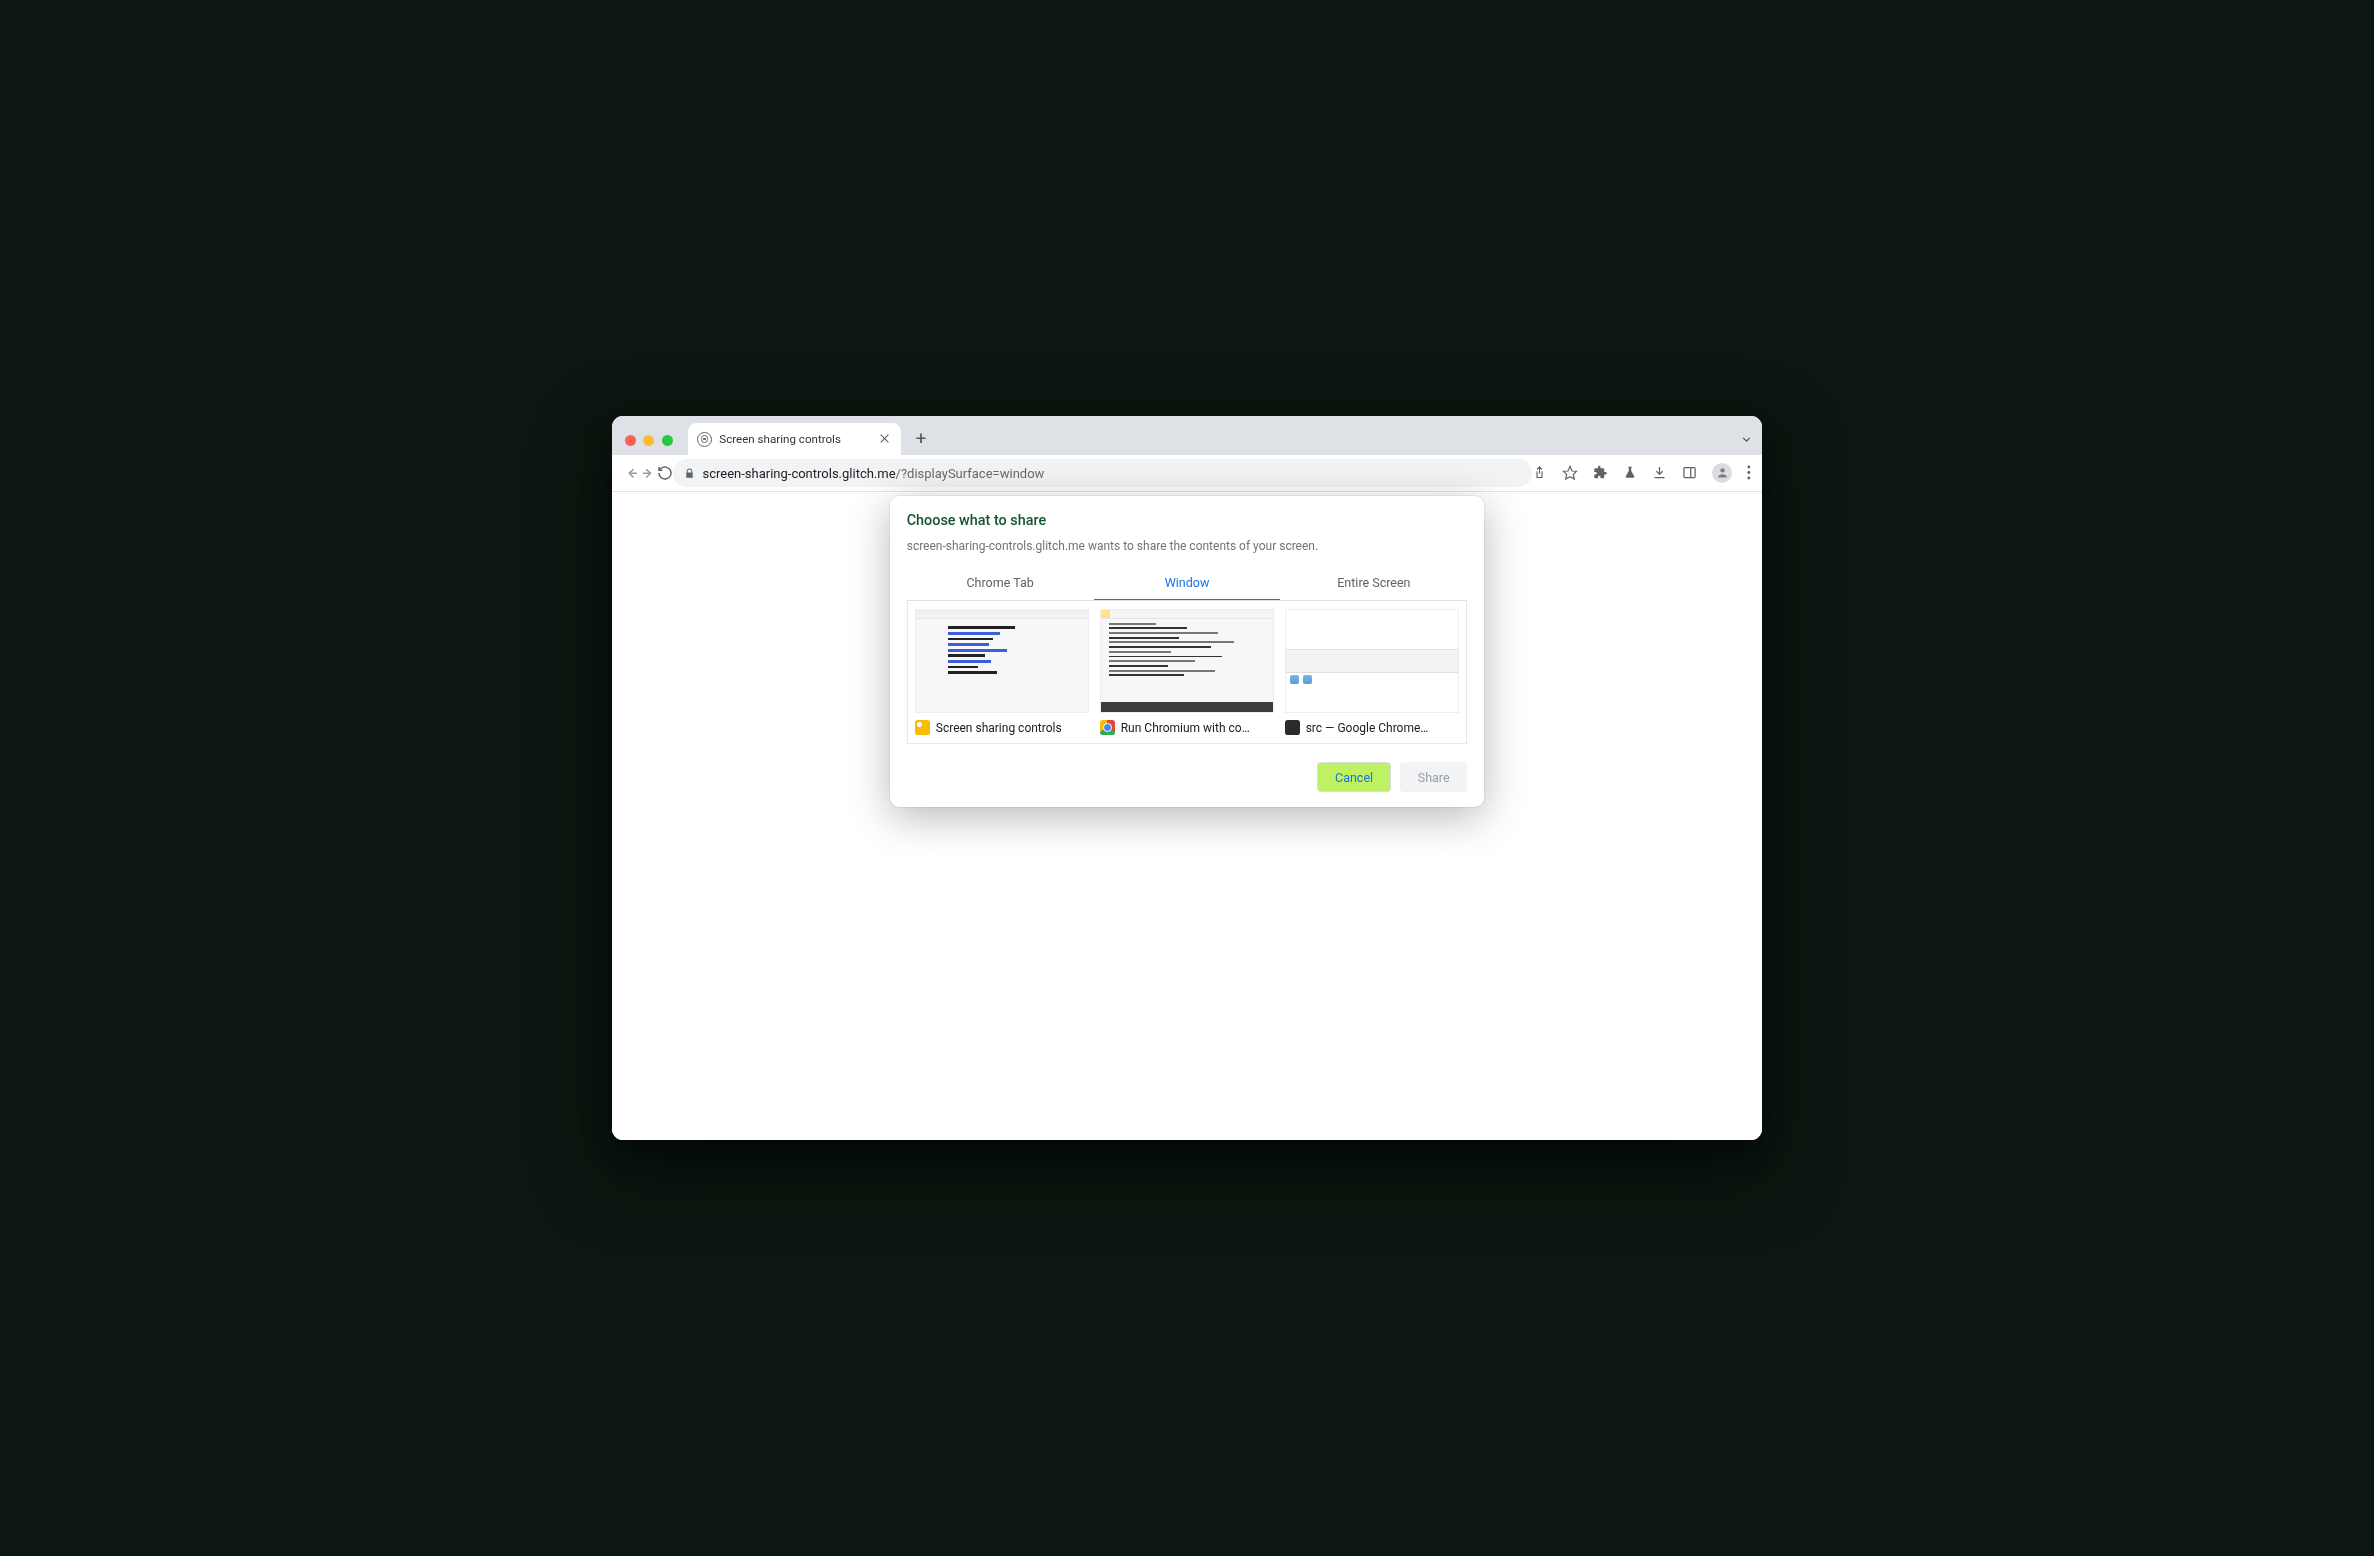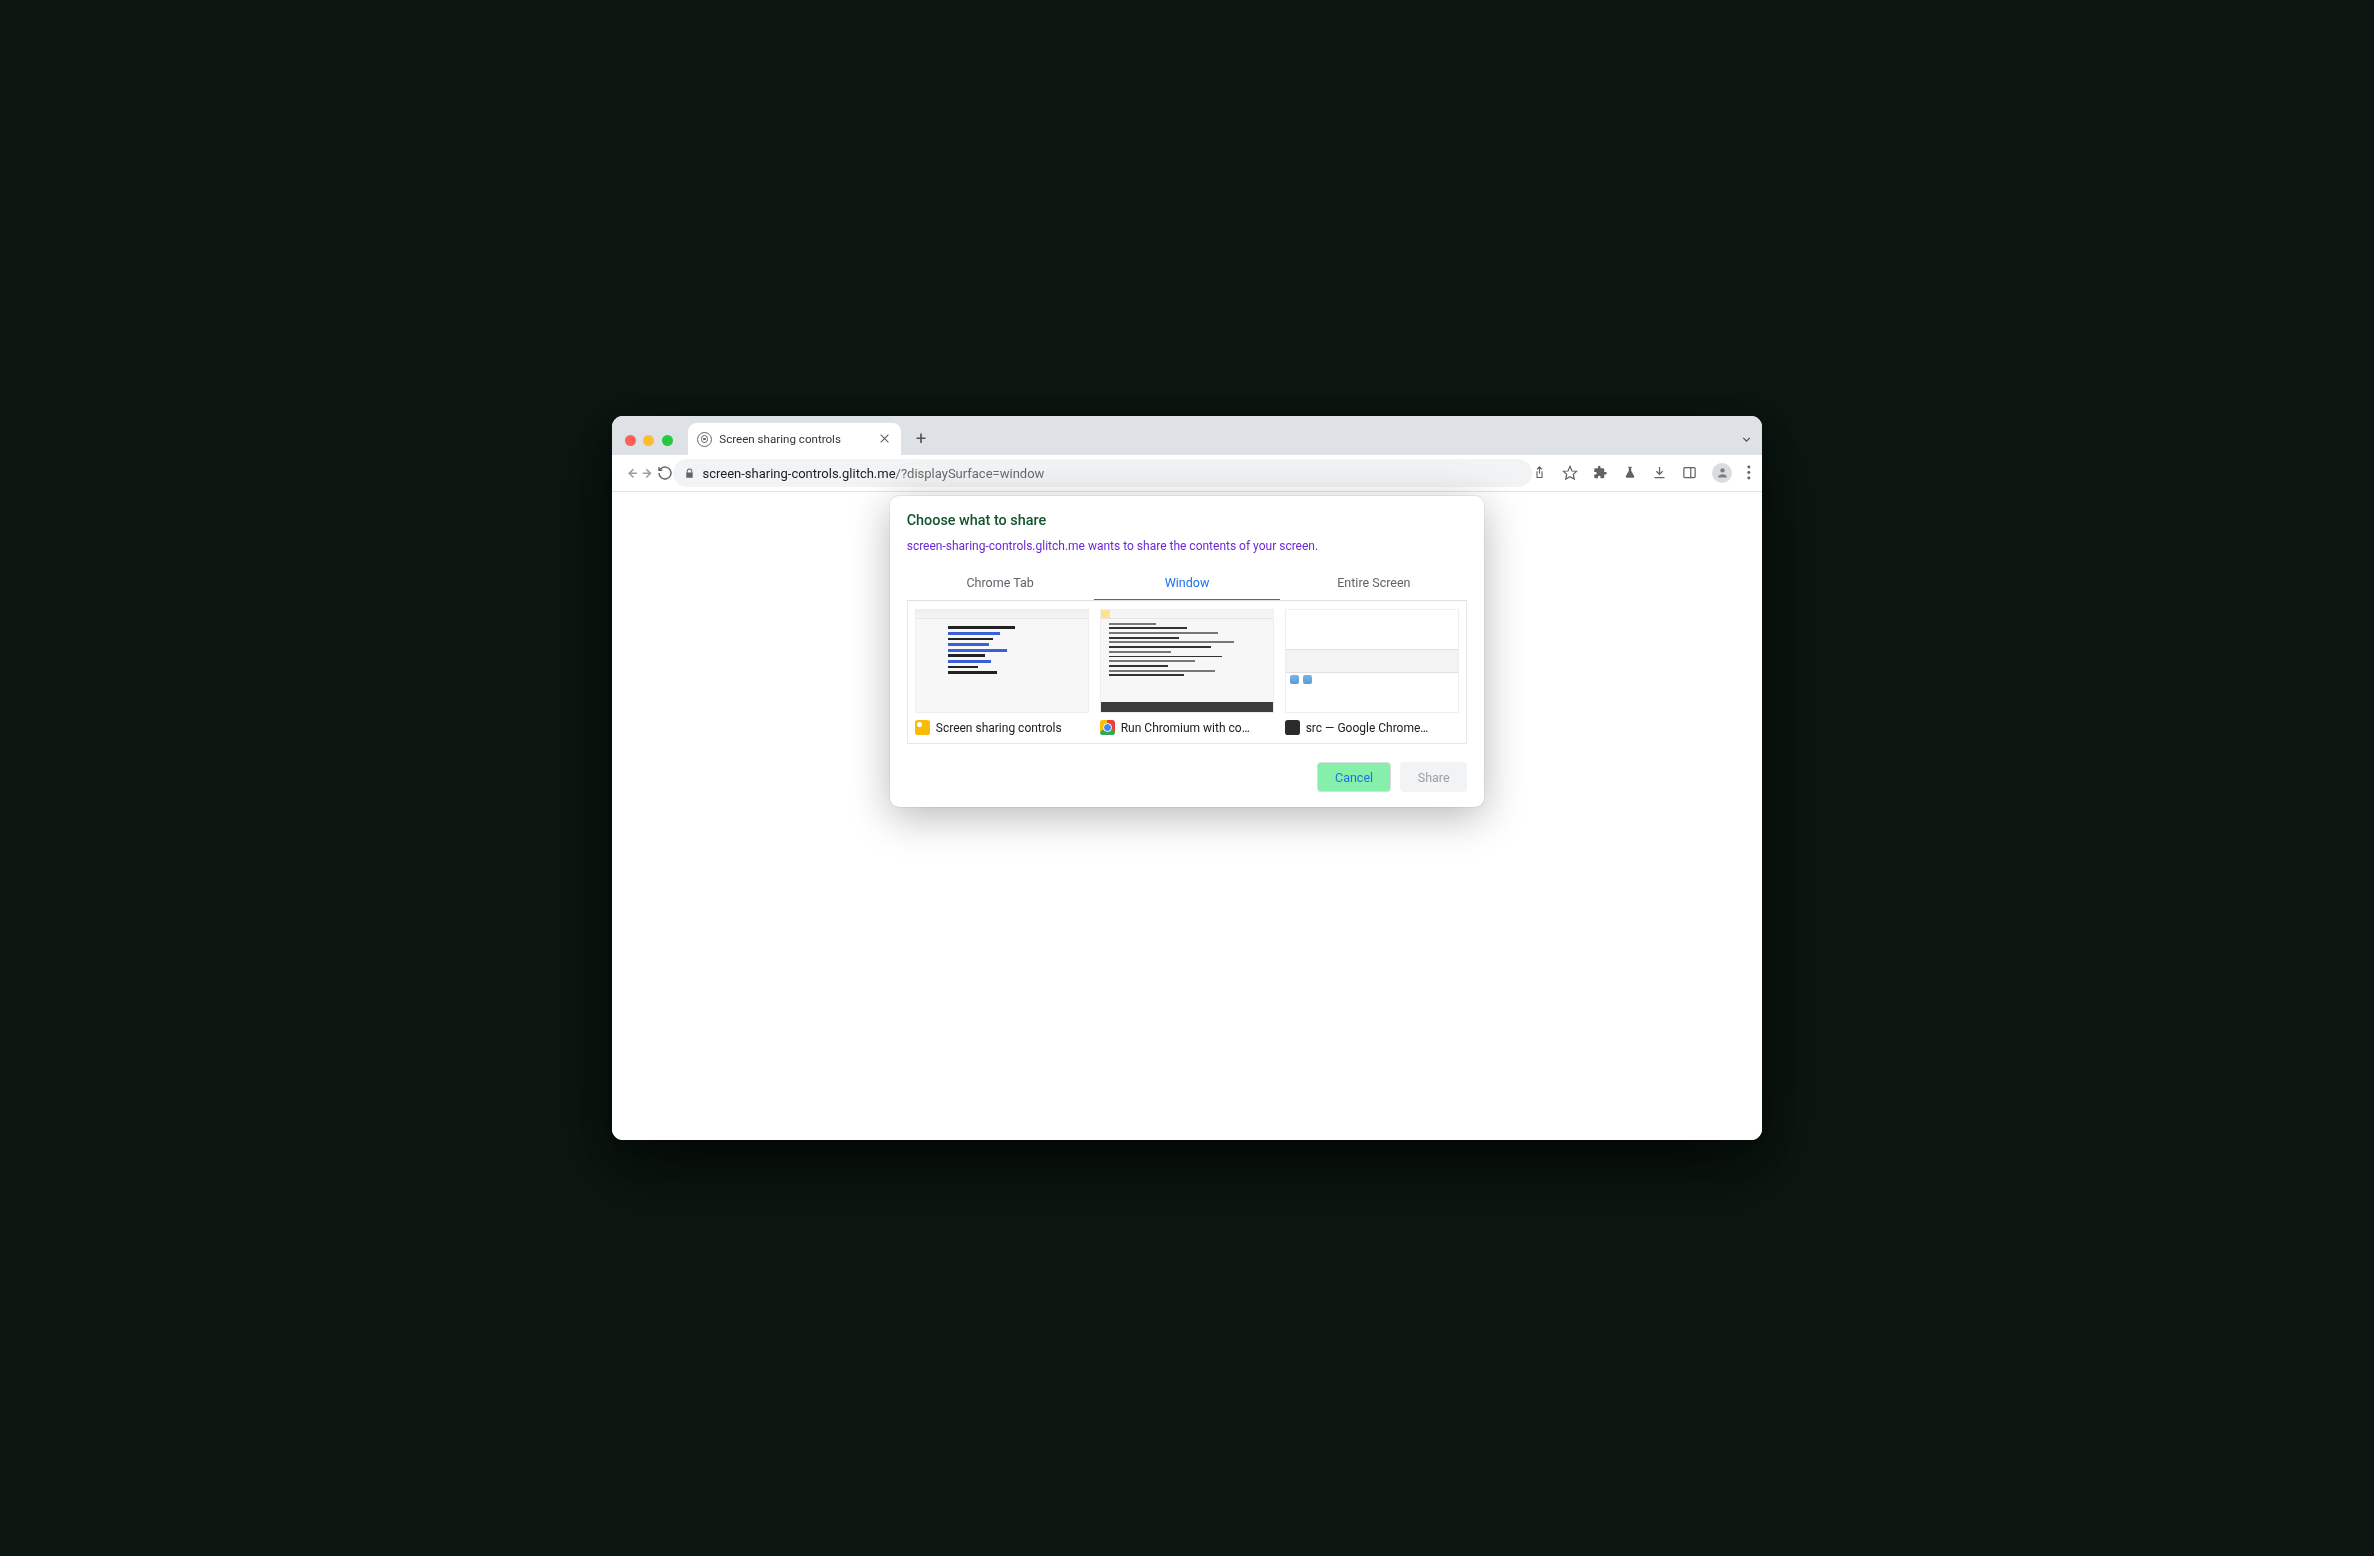--- a/index.html
+++ b/index.html
@@ -92,21 +92,21 @@
   left: 50%;
   transform: translateX(-50%);
   top: 3.7px;
   width: 594px;
   background: #fff;
   border-radius: 9.3px;
   box-shadow: 0 9.3px 42px rgba(0,0,0,0.28), 0 0 0 0.9px rgba(0,0,0,0.05);
   padding: 16.7px 16.7px 15px 16.7px;
 }
 .modal h1 { font-size: 14.4px; font-weight: 500; color: #14532d; margin-bottom: 9.3px; }
-.modal .subtitle { font-size: 12px; color: #6d28d9; margin-bottom: 13px; }
+.modal .subtitle { font-size: 12px; color: #737373; margin-bottom: 13px; }
 
 .share-tabs { display: flex; border-bottom: 0.9px solid #e0e0e0; margin-bottom: 0; }
 .share-tab { flex: 1; text-align: center; padding: 9.3px 0; font-size: 12.5px; color: #5f6368; cursor: pointer; border-bottom: 1.9px solid transparent; }
 .share-tab.active { color: #1a73e8; border-bottom: 1.9px solid #1a73e8; }
 
 .grid-wrap { border: 0.9px solid #e8e8e8; border-top: none; padding: 5.6px; }
 .grid { display: grid; grid-template-columns: repeat(3, 1fr); gap: 7.4px; }
 .card { padding: 1.9px; border-radius: 3.7px; }
 .thumb {
   width: 100%;
@@ -179,21 +179,21 @@
 .t5 .s6{ left:11px; top:59px; width:46px; }
 
 
 .ai-canary { background: radial-gradient(circle at 30% 30%, #fff 0 15%, transparent 16%), #fabb05; border-radius:50%; }
 .ai-chrome { background: conic-gradient(#ea4335 0 120deg,#34a853 120deg 240deg,#fbbc05 240deg 360deg); border-radius:50%; position:relative; }
 .ai-chrome::after { content:""; position:absolute; inset:2.8px; background:#4285f4; border:1.4px solid #fff; border-radius:50%; }
 .ai-term { background:#2b2b2b; border-radius:2.8px; }
 .ai-sys { background: radial-gradient(circle,#888 0 60%, #666 61%); border-radius:50%; }
 
 .actions { display: flex; justify-content: flex-end; gap: 9.3px; margin-top: 18.6px; }
-.btn { padding: 6.5px 16.7px; font-size: 12.5px; border-radius: 3.7px; border: 0.9px solid #dadce0; background: #86efac; color: #1a73e8; cursor: pointer; }
+.btn { padding: 6.5px 16.7px; font-size: 12.5px; border-radius: 3.7px; border: 0.9px solid #dadce0; background: #bef264; color: #1a73e8; cursor: pointer; }
 .btn.disabled { background: #f1f3f4; color: #9aa0a6; border-color: transparent; }
 
 svg { display: block; }
 </style>
 </head>
 <body>
 
 <div class="browser">
 
   <div class="tab-strip">

